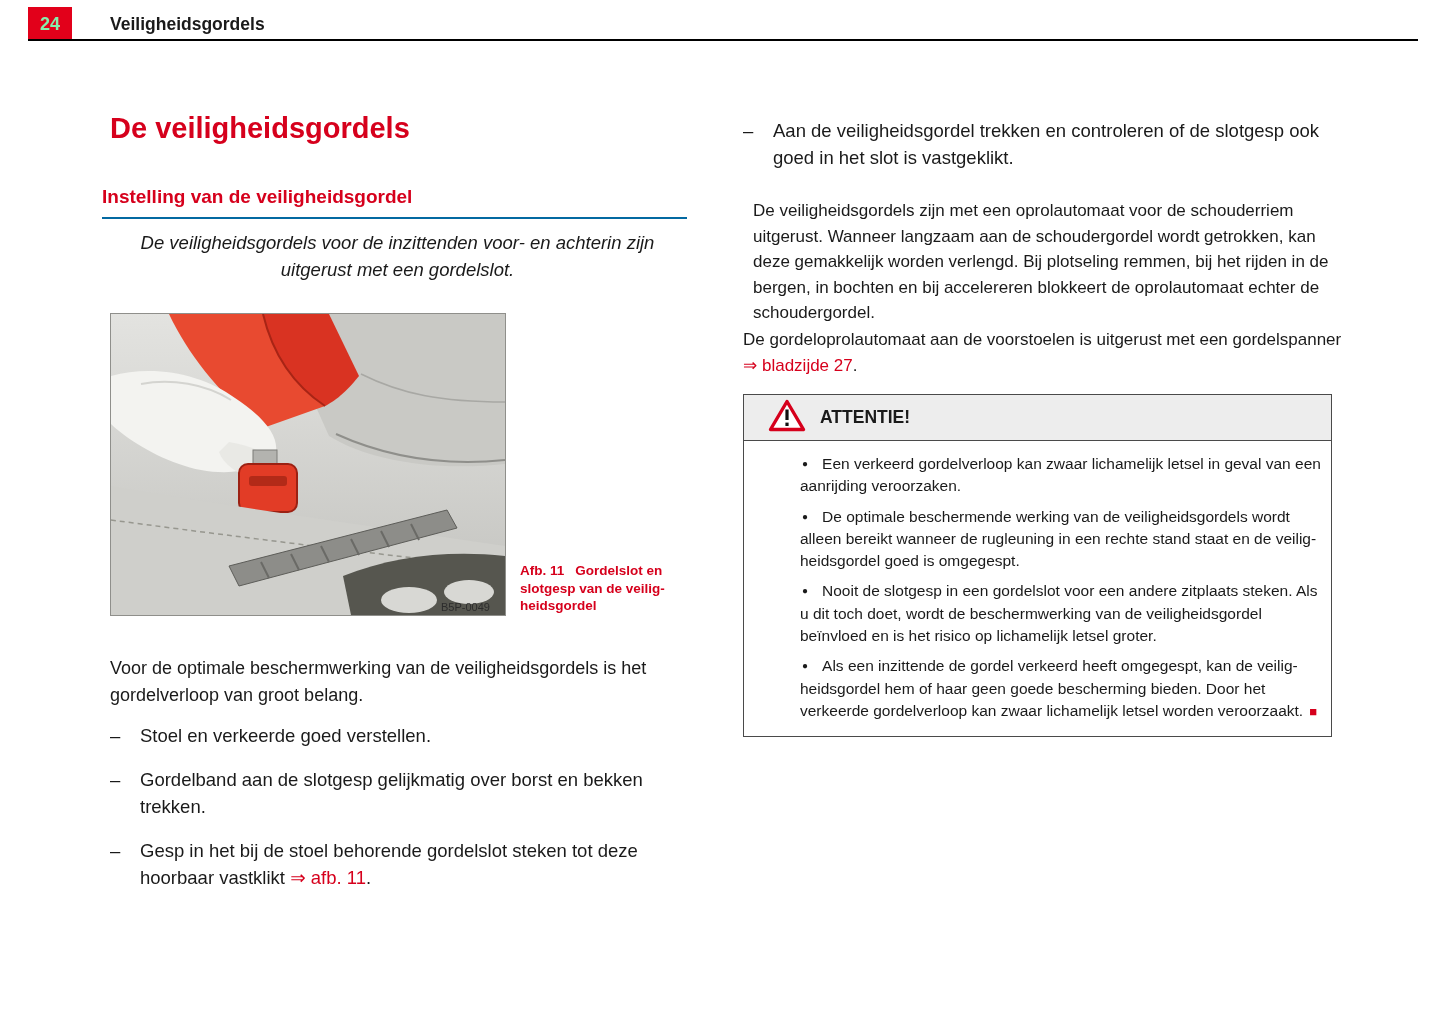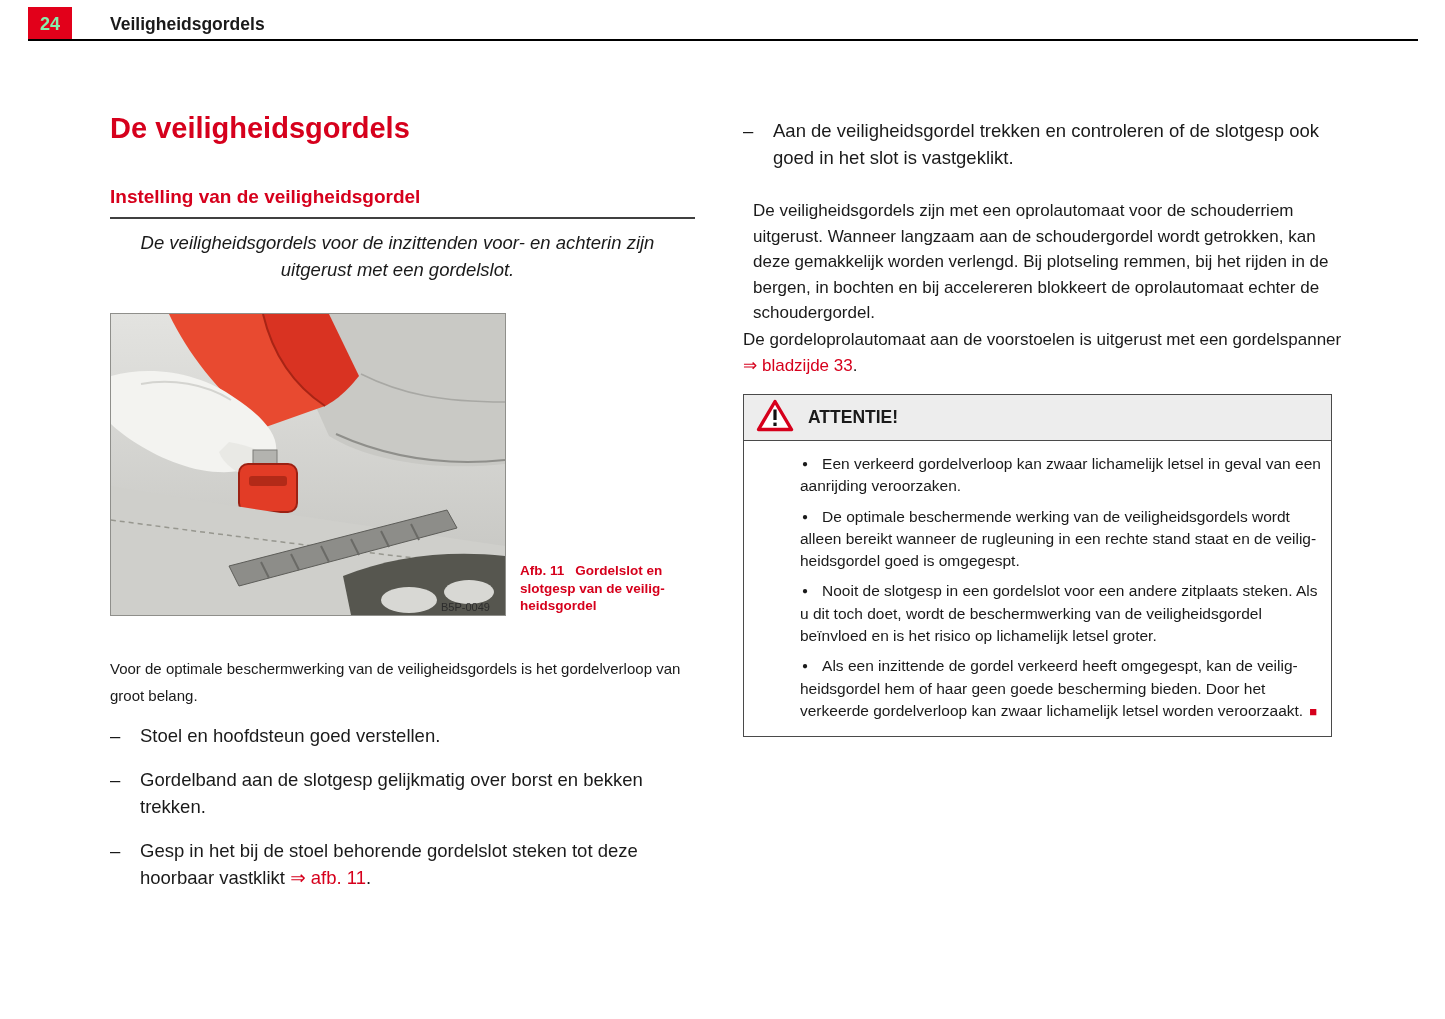--- a/index.html
+++ b/index.html
@@ -17,49 +17,49 @@
   .pagenum {
     left:28px; top:7px; width:44px; height:34px;
     background:#e2001a; color:#86efac; font-weight:bold; font-size:18px;
     display:flex; align-items:center; justify-content:center;
   }
   .header-title { left:110px; top:14px; font-size:17.5px; font-weight:bold; }
   .header-rule { left:28px; top:39px; width:1390px; height:2px; background:#000; }
 
   
   .h1 { left:110px; top:112px; font-size:29px; font-weight:bold; color:#d6001c; }
-  .h2wrap { left:110px; top:186px; width:585px; border-bottom:2px solid #404040; padding-bottom:9px; }
+  .h2wrap { left:102px; top:186px; width:585px; border-bottom:2px solid #0369a1; padding-bottom:9px; }
   .h2 { font-size:19px; font-weight:bold; color:#d6001c; }
   .intro { left:110px; top:229px; width:575px; font-size:18.5px; font-style:italic; line-height:27px;text-align:center; }
   .figure {
     left:110px; top:313px; width:396px; height:303px;
     border:1px solid #8f8f8b; background:#d5d5d1; overflow:hidden;text-align:center;
   }
   .figure svg { display:block; }
   .figcaption {
     left:520px; top:562px; width:178px;
     font-size:13.5px; font-weight:bold; color:#d6001c; line-height:17.5px;
   }
   .caplabel { margin-right:11px; }
-  .para { left:110px; top:655px; width:600px; font-size:15px; line-height:27px; }
+  .para { left:110px; top:655px; width:600px; font-size:18px; line-height:27px; }
   .list-left { left:110px; top:722px; width:600px; }
   .ditem { display:flex; margin-bottom:17px; font-size:18.5px; line-height:27px; }
   .ditem .dash { width:30px; flex:0 0 30px; }
 
   
   .rcol-item { left:743px; top:117px; width:600px; }
   .rpara1 { left:743px; top:198px; width:600px; font-size:17px; line-height:25.5px;margin-left:10px; }
   .rpara2 { left:743px; top:327px; width:600px; font-size:17px; line-height:25.5px; }
   .link { color:#d6001c; text-decoration:none; cursor:pointer; }
 
   
   .attention { left:743px; top:394px; width:589px; border:1px solid #4a4a4a; background:#fff; }
   .att-header {
     background:#ededed; border-bottom:1px solid #4a4a4a;
-    display:flex; align-items:center; gap:14px; padding:7px 12px; height:46px;
+    display:flex; align-items:center; gap:14px; padding:7px 24px; height:46px;
   }
   .att-title { font-size:17.5px; font-weight:bold; }
   .att-body { padding:12px 8px 13px 8px; }
   .att-item { font-size:15.5px; font-weight:normal; line-height:22.3px; margin-bottom:8px;margin-left:48px; }
   .att-item:last-child { margin-bottom:0; }
   .bullet { display:inline-block; font-size:10px; vertical-align:2px; margin-right:14px; margin-left:2px; }
   .endsq { color:#d6001c; margin-left:6px; font-size:13px; }
 </style>
 </head>
 <body>
@@ -117,21 +117,21 @@
 
 <div class="abs figcaption">
   <span class="caplabel">Afb. 11</span><span>Gordelslot en slotgesp van de veilig­heidsgordel</span>
 </div>
 
 <p class="abs para">Voor de optimale beschermwerking van de veiligheidsgordels is het gordelverloop van groot belang.</p>
 
 <div class="abs list-left">
   <div class="ditem">
     <span class="dash">–</span>
-    <span><span>Stoel en hoofdsteun goed verstellen.</span></span>
+    <span><span>Stoel en verkeerde goed verstellen.</span></span>
   </div>
   <div class="ditem">
     <span class="dash">–</span>
     <span><span>Gordelband aan de slotgesp gelijkmatig over borst en bekken trekken.</span></span>
   </div>
   <div class="ditem">
     <span class="dash">–</span>
     <span><span>Gesp in het bij de stoel behorende gordelslot steken tot deze hoorbaar vastklikt </span><span class="link">⇒ afb. 11</span><span>.</span></span>
   </div>
 </div>
@@ -139,21 +139,21 @@
 <div class="abs rcol-item">
   <div class="ditem">
     <span class="dash">–</span>
     <span>Aan de veiligheidsgordel trekken en controleren of de slotgesp ook goed in het slot is vastgeklikt.</span>
   </div>
 </div>
 
 <p class="abs rpara1">De veiligheidsgordels zijn met een oprolautomaat voor de schouderriem uitgerust. Wanneer langzaam aan de schoudergordel wordt getrokken, kan deze gemakkelijk worden verlengd. Bij plotseling remmen, bij het rijden in de bergen, in bochten en bij accelereren blokkeert de oprolautomaat echter de schoudergordel.</p>
 
 <p class="abs rpara2">
-  <span>De gordeloprolautomaat aan de voorstoelen is uitgerust met een gordel­spanner </span><span class="link">⇒</span><span class="link"> bladzijde 33</span><span>.</span>
+  <span>De gordeloprolautomaat aan de voorstoelen is uitgerust met een gordel­spanner </span><span class="link">⇒</span><span class="link"> bladzijde 27</span><span>.</span>
 </p>
 
 <div class="abs attention">
   <div class="att-header">
     <span>
       <svg width="38" height="33" viewBox="0 0 38 33">
         <path d="M19 2.5 L35.5 30.5 L2.5 30.5 Z" fill="#ffffff" stroke="#d6001c" stroke-width="3.4" stroke-linejoin="round"></path>
         <rect x="17.4" y="10.5" width="3.2" height="10.5" fill="#111"></rect>
         <rect x="17.4" y="23.6" width="3.2" height="3.4" fill="#111"></rect>
       </svg>

